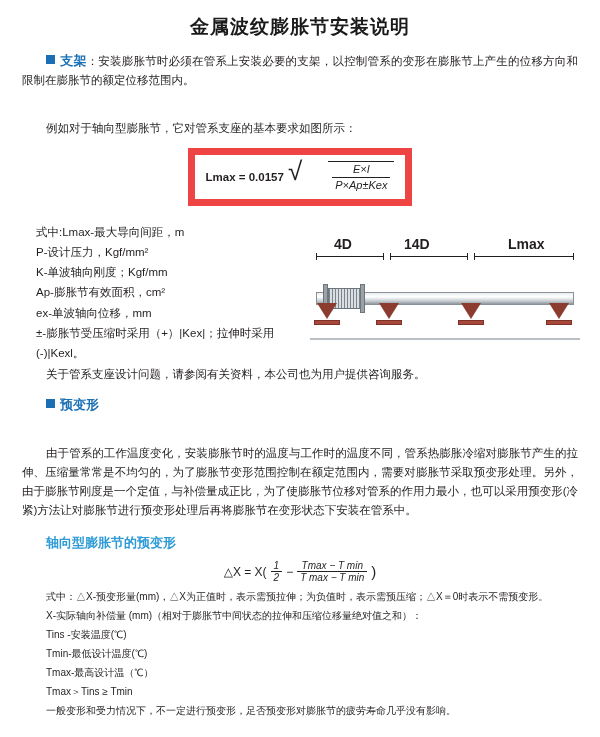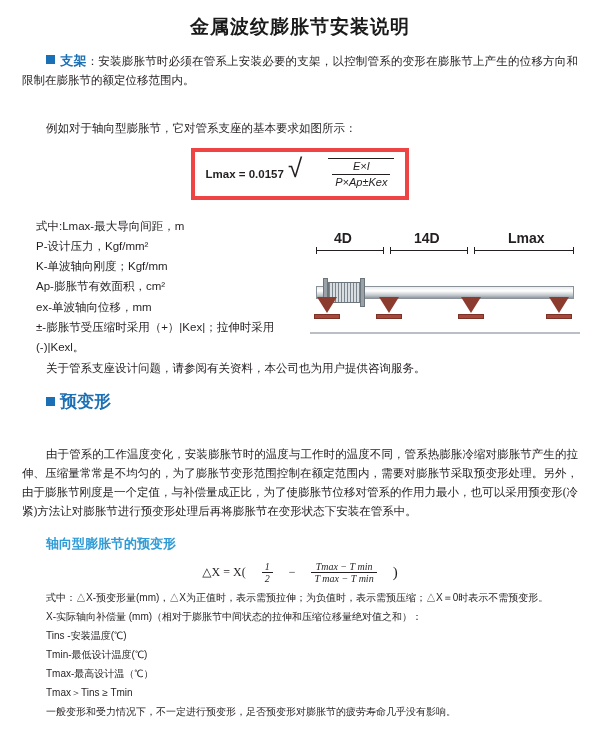--- a/index.html
+++ b/index.html
@@ -27,28 +27,27 @@
     font-weight: bold;
     letter-spacing: 1px;
     margin: 14px 0 10px 0;
     color: #1a1a1a;
   }
   p {
     margin: 0 0 3px 0;
     font-size: 11.5px;
     line-height: 1.65;
     text-align: justify;
-    font-family: Liberation Serif, serif;
   }
   .indent {
     text-indent: 24px;
     margin-top: 29px;
   }
   .sq-head {
-    font-size: 17px;
+    font-size: 13px;
     font-weight: bold;
     color: #1b6fb5;
     margin: 10px 0 4px 0;
     text-indent: 24px;
   }
   .sq-head .sq {
     display: inline-block;
     width: 9px;
     height: 9px;
     background: #1b6fb5;
@@ -68,21 +67,21 @@
   .sub-head {
     font-size: 13px;
     font-weight: bold;
     color: #2e9bd6;
     margin: 14px 0 6px 0;
     text-indent: 24px;
   }
   .formula-box {
     margin: 10px auto 8px auto;
     width: 190px;
-    border: 4px solid #ef4444;
+    border: 7px solid #ef4444;
     padding: 6px 10px;
     font-size: 12px;
     display: flex;
     align-items: center;
     justify-content: center;
     gap: 4px;
     background: #fff;
   }
   .formula-box .lhs {
     font-weight: bold;
@@ -251,23 +250,22 @@
     background: #b9bfc4;
   }
   .eq-center {
     text-align: center;
     margin: 8px 0 4px 0;
     font-size: 12px;
   }
   .eq-inline {
     display: inline-flex;
     align-items: center;
-    gap: 16px;
+    gap: 4px;
     font-size: 12px;
-    font-family: Liberation Serif, serif;
   }
   .eq-inline .big {
     font-size: 15px;
   }
   .small-frac {
     display: inline-block;
     text-align: center;
     font-size: 10px;
     vertical-align: middle;
     font-style: italic;
@@ -321,21 +319,21 @@
       <div>K-单波轴向刚度；Kgf/mm</div>
       <div>Ap-膨胀节有效面积，cm²</div>
       <div>ex-单波轴向位移，mm</div>
       <div>±-膨胀节受压缩时采用（+）|Kex|；拉伸时采用(-)|Kexl。</div>
     </div>
 
     <div class="fig-col">
       <div class="figure">
         <div class="dimrow">
           <span style="left:24px;">4D</span>
-          <span style="left:104px;">14D</span>
+          <span style="left:94px;">14D</span>
           <span style="left:198px;">Lmax</span>
         </div>
         <div class="dimline" style="left:6px; width:68px;"></div>
         <div class="dimline" style="left:80px; width:78px;"></div>
         <div class="dimline" style="left:164px; width:100px;"></div>
 
         <div class="pipe-assembly">
           <div class="pipe"></div>
           <div class="flange" style="left:13px;"></div>
           <div class="bellow"></div>

